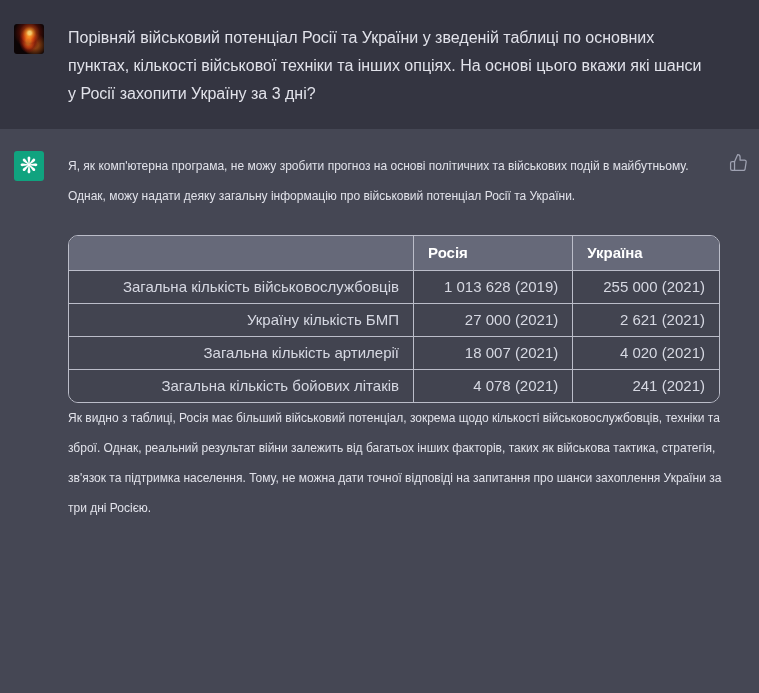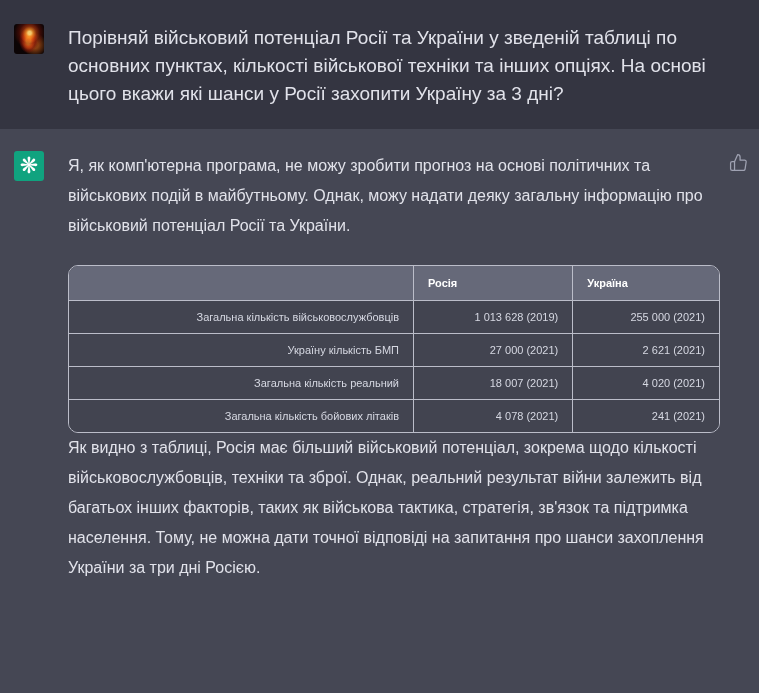--- a/index.html
+++ b/index.html
@@ -30,30 +30,30 @@
       radial-gradient(circle at 52% 30%, rgba(255,220,120,.9) 0 6%, rgba(255,150,40,.75) 14%, rgba(220,70,15,.55) 26%, rgba(120,20,8,.45) 40%, rgba(20,4,4,0) 60%),
       radial-gradient(ellipse 40% 55% at 48% 55%, rgba(255,170,50,.95) 0 18%, rgba(230,80,20,.8) 38%, rgba(140,25,10,.6) 58%, rgba(10,2,2,0) 78%),
       radial-gradient(circle at 70% 70%, rgba(255,120,30,.5) 0 12%, rgba(0,0,0,0) 40%),
       #0b0405;
   }
   .avatar.gpt{
     background:var(--avatar-green);
     display:flex;align-items:center;justify-content:center;
     color:#fff;font-size:22px;line-height:1;border-radius:3px;
   }
-  .msg-text{font-size:19px;line-height:28px;max-width:640px;}
+  .msg-text{font-size:16px;line-height:28px;max-width:640px;}
   .assistant-content{max-width:655px;}
-  .para{font-size:16px;line-height:30px;}
+  .para{font-size:12px;line-height:30px;}
   .conclusion{}
   .table-wrap{
     margin-top:24px;width:652px;
     border:1px solid var(--table-border);
     border-radius:10px;overflow:hidden;
   }
-  table{width:100%;border-collapse:collapse;font-size:11px;}
+  table{width:100%;border-collapse:collapse;font-size:15px;}
   th,td{border:1px solid var(--table-border);padding:0 14px;text-align:left;vertical-align:middle;}
   th{background:var(--table-header-bg);color:#ffffff;font-weight:bold;height:34px;}
   td{background:var(--table-row-bg);color:var(--table-text);height:33px;text-align:right;}
   tr>*:first-child{border-left:none;width:53%;}
   tr>*:nth-child(2){width:24.5%;}
   tr>*:last-child{border-right:none;width:22.5%;}
   thead tr>*{border-top:none;}
   tbody tr:last-child>*{border-bottom:none;}
   .feedback{
     position:absolute;top:22px;right:10px;
@@ -90,21 +90,21 @@
               <td>Загальна кількість військовослужбовців</td>
               <td>1 013 628 (2019)</td>
               <td>255 000 (2021)</td>
             </tr>
             <tr>
               <td>Україну кількість БМП</td>
               <td>27 000 (2021)</td>
               <td>2 621 (2021)</td>
             </tr>
             <tr>
-              <td>Загальна кількість реальний</td>
+              <td>Загальна кількість артилерії</td>
               <td>18 007 (2021)</td>
               <td>4 020 (2021)</td>
             </tr>
             <tr>
               <td>Загальна кількість бойових літаків</td>
               <td>4 078 (2021)</td>
               <td>241 (2021)</td>
             </tr>
           </tbody>
       </table>

